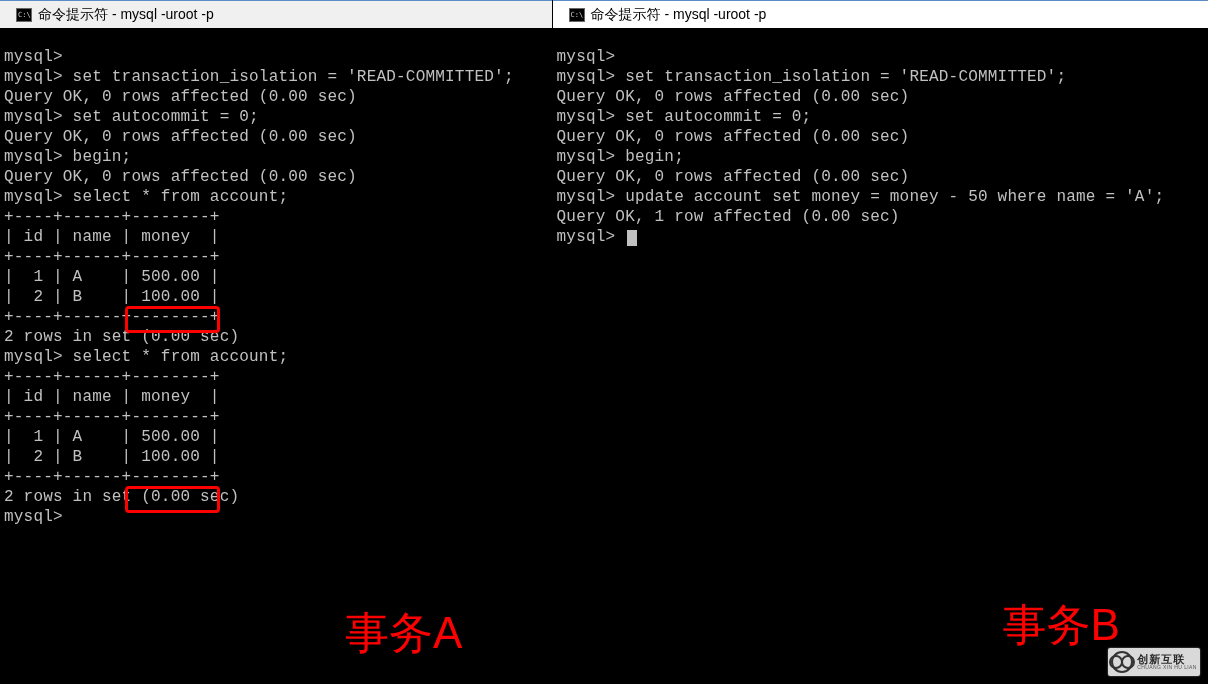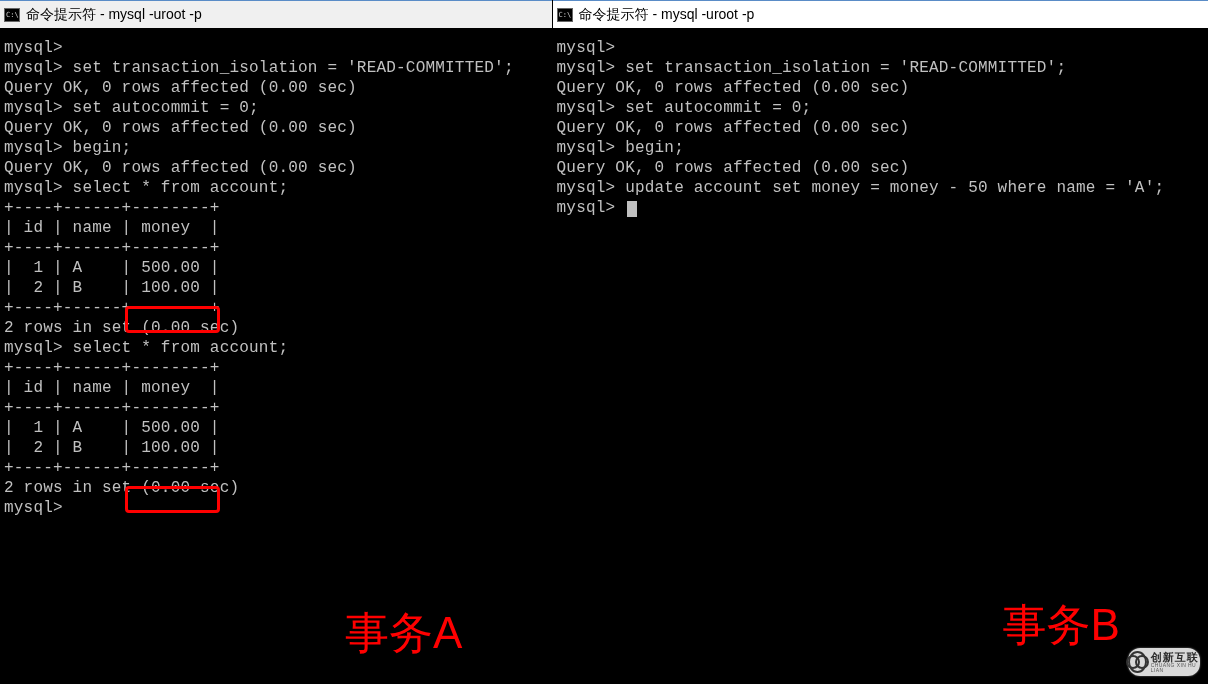--- a/index.html
+++ b/index.html
@@ -27,21 +27,21 @@
   }
   .pane.right {
     width: 656px;
     border-left: 1px solid #000;
   }
   .titlebar {
     height: 28px;
     background: #ffffff;
     display: flex;
     align-items: center;
-    padding: 0 4px;
+    padding: 0 16px;
     font-family: "Microsoft YaHei", "SimSun", sans-serif;
     font-size: 14px;
     color: #000;
     box-sizing: border-box;
     border-top: 1px solid #5a8cc7;
   }
   .left .titlebar {
     background: #f0f0f0;
   }
   .titlebar .cmd-icon {
@@ -60,21 +60,21 @@
   }
   .titlebar .cmd-icon::before {
     content: "C:\\";
     font-family: monospace;
     font-size: 7px;
     color: #ccc;
   }
   .terminal {
     flex: 1;
     background: #000;
-    padding: 10px 4px;
+    padding: 19px 4px;
     position: relative;
   }
   .line {
     color: #c0c0c0;
     line-height: 20px;
     white-space: pre;
     font-family: "Consolas", "Courier New", monospace;
     letter-spacing: 0.2px;
   }
   .hl-box {
@@ -95,24 +95,24 @@
     width: 10px;
     height: 16px;
     background: #c0c0c0;
     vertical-align: text-bottom;
     margin-left: 2px;
   }
   .watermark {
     position: absolute;
     right: 8px;
     bottom: 8px;
-    width: 72px;
+    width: 92px;
     height: 28px;
     background: rgba(255,255,255,0.85);
-    border-radius: 12px;
+    border-radius: 2px;
     color: #2b2b2b;
     font-size: 10px;
     font-family: "Microsoft YaHei", sans-serif;
     display: flex;
     align-items: center;
     justify-content: center;
     box-shadow: 0 0 2px rgba(255,255,255,0.5);
   }
   .watermark .wm-logo {
     width: 18px;
@@ -213,20 +213,21 @@
       <div class="line">mysql&gt; set transaction_isolation = 'READ-COMMITTED';</div>
       <div class="line">Query OK, 0 rows affected (0.00 sec)</div>
       <div class="line"></div>
       <div class="line">mysql&gt; set autocommit = 0;</div>
       <div class="line">Query OK, 0 rows affected (0.00 sec)</div>
       <div class="line"></div>
       <div class="line">mysql&gt; begin;</div>
       <div class="line">Query OK, 0 rows affected (0.00 sec)</div>
       <div class="line"></div>
       <div class="line">mysql&gt; update account set money = money - 50 where name = 'A';</div>
+      <div class="line">Query OK, 1 row affected (0.00 sec)</div>
       <div class="line"></div>
       <div class="line"><span>mysql&gt; </span><span class="cursor-block"></span></div>
 
       <div class="label-overlay" style="left:450px; top:568px;">事务B</div>
 
       <div class="watermark">
         <span class="wm-logo"></span>
         <span class="wm-text">
           <div class="cn">创新互联</div>
           <div class="py">CHUANG XIN HU LIAN</div>

